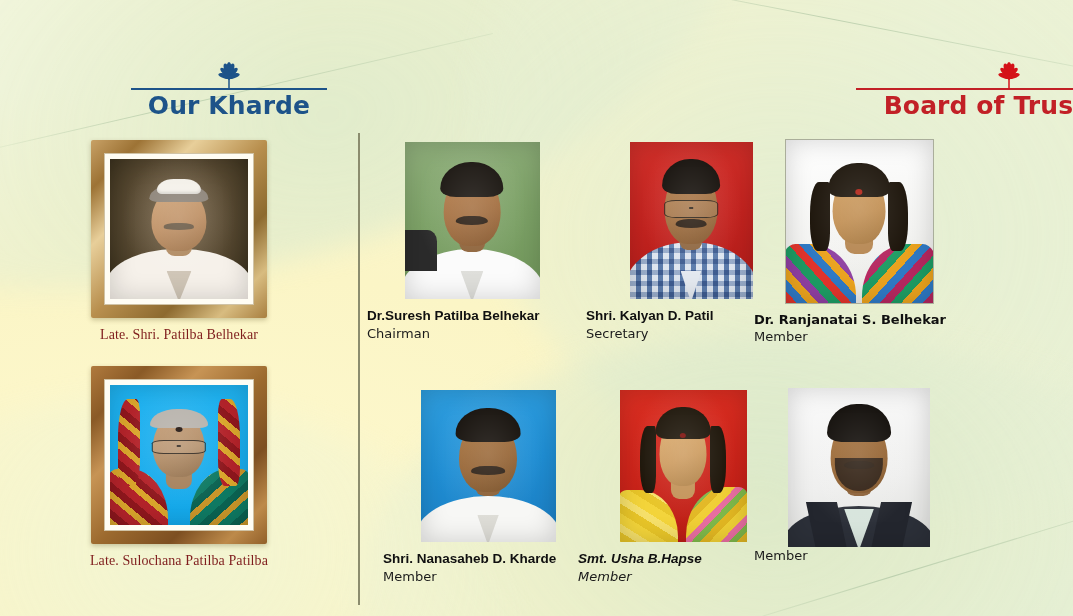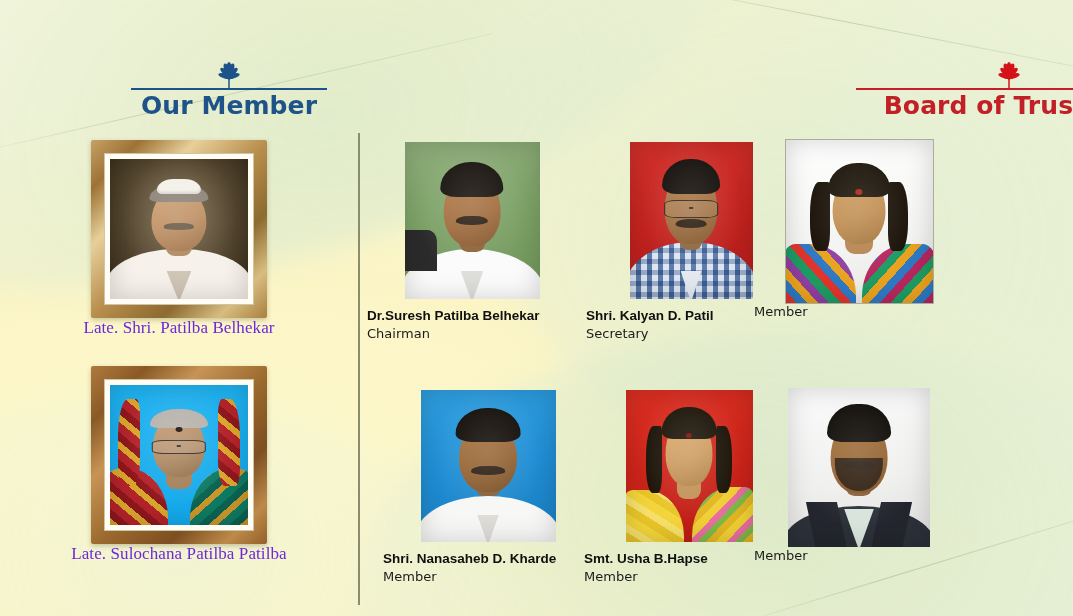--- a/index.html
+++ b/index.html
@@ -142,23 +142,24 @@
     background: #fffdf4;
     box-shadow: inset 0 0 0 1px rgba(150,125,70,.45);
   }
   .tribute-photo {
     width: 100%;
     height: 100%;
     position: relative;
     overflow: hidden;
   }
   .tribute-cap {
+    margin-top: 9px;
     font-family: "Liberation Serif", serif;
-    font-size: 17px;
-    color: #6d28d9;
+    font-size: 14px;
+    color: #7f1d1d;
     letter-spacing: .1px;
   }
 
   #tribute-1 { left: 54px; top: 140px; }
   #tribute-2 { left: 54px; top: 366px; }
 
   
   .trustee {
     position: absolute;
     width: 210px;
@@ -382,21 +383,21 @@
             <ellipse cx="17" cy="9" rx="3.1" ry="8.4" transform="rotate(-26 17 11)"></ellipse>
             <ellipse cx="17" cy="10" rx="2.9" ry="7.8" transform="rotate(52 17 13)"></ellipse>
             <ellipse cx="17" cy="10" rx="2.9" ry="7.8" transform="rotate(-52 17 13)"></ellipse>
             <ellipse cx="17" cy="11" rx="2.6" ry="7" transform="rotate(76 17 15)"></ellipse>
             <ellipse cx="17" cy="11" rx="2.6" ry="7" transform="rotate(-76 17 15)"></ellipse>
           </g>
           <path d="M17 17 L17 27" stroke="#1d5389" stroke-width="1.5" fill="none"></path>
         </svg>
       </span>
       <div class="rule"></div>
-      <div class="title">Our Member</div>
+      <div class="title">Our Kharde</div>
     </div>
 
     <div class="tribute" id="tribute-1">
       <div class="tribute-frame frame-gold">
         <div class="tribute-mat">
           <div class="tribute-photo">
             <div class="portrait">
               <div class="p-bg" style="background:
                    radial-gradient(ellipse at 50% 40%, #7d6a4e 0%, #5c4d35 46%, #423722 78%, #2e2717 100%);"></div>
               <div class="p-shoulders" style="background:#f6f1ea; border-radius:48% 48% 0 0 / 66% 66% 0 0;"></div>
@@ -509,20 +510,21 @@
           <div class="p-neck" style="bottom:30%; background:#b5854f;"></div>
           <div class="p-head" style="top:20%; width:36%; height:44%; background:linear-gradient(160deg,#d3a163 0%,#c08d50 58%,#a2743c 100%);"></div>
           <div class="p-hair" style="top:14%; width:42%; height:21%; background:#1a1208; border-radius:50% 50% 22% 22% / 82% 82% 24% 24%;"></div>
           <div style="position:absolute; left:17%; top:26%; width:13%; height:42%; background:#1a1208; border-radius:46% 10% 26% 40%;"></div>
           <div style="position:absolute; right:17%; top:26%; width:13%; height:42%; background:#1a1208; border-radius:10% 46% 40% 26%;"></div>
           <div class="p-bindi" style="top:30%; background:#b01f12;"></div>
           <div class="p-glow"></div>
           <div class="p-vignette"></div>
         </div>
       </div>
+      <div class="trustee-name name-dejavu">Dr. Ranjanatai S. Belhekar</div>
       <div class="trustee-role role-thin">Member</div>
     </div>
 
     <div class="trustee" style="left:25px; top:390px;">
       <div class="trustee-photo-wrap" style="width:135px; height:152px;">
         <div class="portrait">
           <div class="p-bg" style="background:linear-gradient(170deg,#2f9fe0 0%,#1f8ed4 50%,#1b7cc0 100%);"></div>
           <div class="p-shoulders" style="background:#f7f7f5; bottom:-8%; height:38%;"></div>
           <div class="p-shirt-v" style="bottom:-2%; width:16%; height:20%; background:#dddcd6;"></div>
           <div class="p-neck" style="bottom:30%; background:#8a5e34;"></div>
@@ -530,21 +532,21 @@
           <div class="p-hair" style="top:12%; width:48%; height:22%; background:#120d08; border-radius:50% 50% 26% 26% / 80% 80% 26% 26%;"></div>
           <div class="p-mustache" style="top:50%; width:25%; height:6%;"></div>
           <div class="p-glow"></div>
           <div class="p-vignette"></div>
         </div>
       </div>
       <div class="trustee-name">Shri. Nanasaheb D. Kharde</div>
       <div class="trustee-role role-thin">Member</div>
     </div>
 
-    <div class="trustee" style="left:226px; top:390px;">
+    <div class="trustee" style="left:220px; top:390px;font-style:italic;">
       <div class="trustee-photo-wrap" style="width:127px; height:152px;">
         <div class="portrait">
           <div class="p-bg" style="background:linear-gradient(170deg,#dc2f22 0%,#cd241a 50%,#b81c14 100%);"></div>
           <div class="p-sari left sari-yellow" style="bottom:-4%; width:50%; height:38%;"></div>
           <div class="p-sari right sari-multi" style="bottom:-4%; width:52%; height:40%; background:repeating-linear-gradient(-46deg,#f0cf35 0 8px,#e2b722 8px 15px,#7fb84a 15px 21px,#e86ea0 21px 27px);"></div>
           <div class="p-neck" style="bottom:28%; background:#c39257;"></div>
           <div class="p-head" style="top:18%; width:37%; height:45%; background:linear-gradient(160deg,#e0b174 0%,#cc9a5d 58%,#ad8047 100%);"></div>
           <div class="p-hair" style="top:11%; width:43%; height:21%; background:#1c1408; border-radius:50% 50% 22% 22% / 82% 82% 24% 24%;"></div>
           <div style="position:absolute; left:16%; top:24%; width:13%; height:44%; background:#1c1408; border-radius:46% 10% 26% 40%;"></div>
           <div style="position:absolute; right:16%; top:24%; width:13%; height:44%; background:#1c1408; border-radius:10% 46% 40% 26%;"></div>

